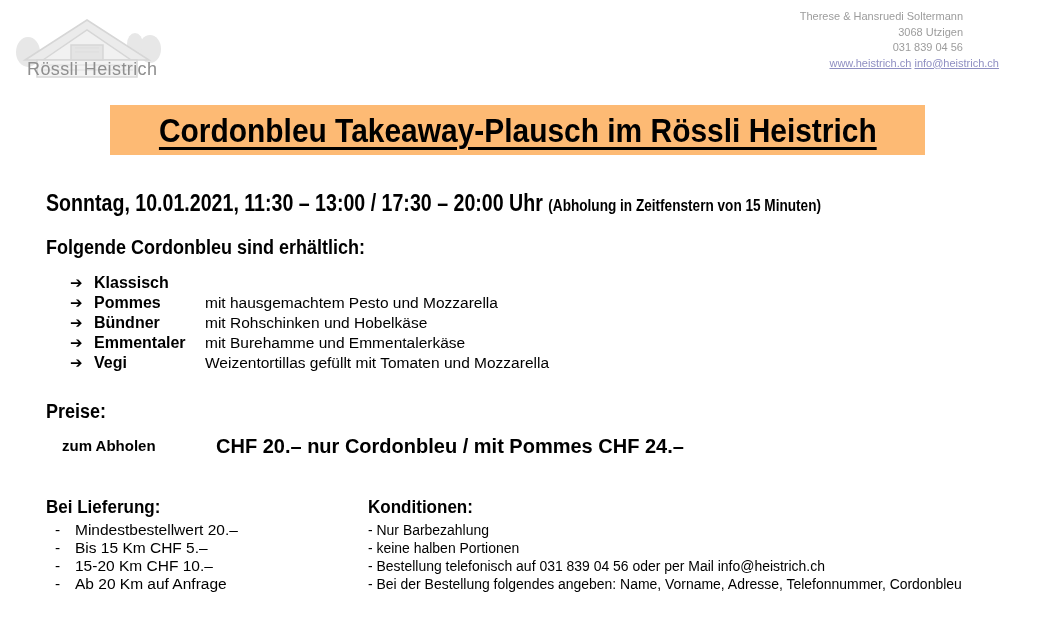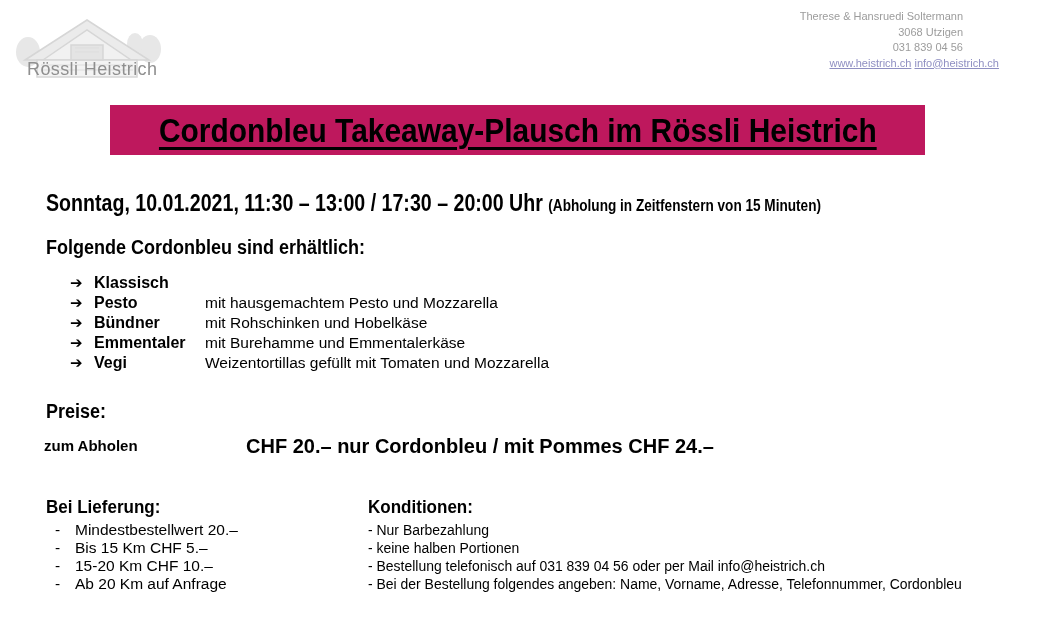--- a/index.html
+++ b/index.html
@@ -21,21 +21,21 @@
   .contact {
     position:absolute; top:9px; right:46px; text-align:right;
     font-size:11px; line-height:15.5px; color:#9c9c9c; white-space:nowrap;
   }
   .contact-lines { padding-right:36px; }
   .contact-links a { color:#8f8fc2; text-decoration:underline; cursor:pointer;margin-top:30px; }
 
   
   .title-bar {
     position:absolute; left:110px; top:105px; width:815px; height:50px;
-    background:#be185d; text-align:center;
+    background:#fdba74; text-align:center;
   }
   .title-text {
     display:inline-block; white-space:nowrap;
     font-weight:bold; font-size:34px; line-height:50px;
     transform:scaleX(.88); transform-origin:50% 50%;
     text-decoration:underline; text-decoration-thickness:2.5px; text-underline-offset:5px;
   }
 
   
   .date-line { position:absolute; left:46px; top:189px; white-space:nowrap; }
@@ -54,21 +54,21 @@
   .mrow { display:flex; line-height:19.9px; }
   .arrow { width:24px; margin-left:24px; font-weight:bold; font-size:15px; }
   .mname { width:111px; font-weight:bold; font-size:16px; }
   .mdesc { font-size:15.5px; white-space:nowrap; }
 
   
   .preise {
     position:absolute; left:46px; top:400px; white-space:nowrap;
     font-weight:bold; font-size:20px; transform:scaleX(.9); transform-origin:0 0;
   }
-  .abholen { position:absolute; left:44px; top:437px; display:flex; line-height:18px;gap:48px; }
+  .abholen { position:absolute; left:62px; top:437px; display:flex; line-height:18px; }
   .plabel { width:154px; font-weight:bold; font-size:15px; }
   .pvalue { font-size:20px; white-space:nowrap;font-weight:bold; }
 
   
   .col-left  { position:absolute; left:46px;  top:495px; }
   .col-right { position:absolute; left:368px; top:495px; }
   .colhead {
     font-weight:bold; font-size:18.5px; line-height:23px; white-space:nowrap;
     transform:scaleX(.92); transform-origin:0 0;
   }
@@ -133,21 +133,21 @@
   </div>
 
   <div class="subhead">Folgende Cordonbleu sind erhältlich:</div>
   <div class="menu">
     <div class="mrow">
       <span class="arrow">➔</span>
       <span class="mname">Klassisch</span>
     </div>
     <div class="mrow">
       <span class="arrow">➔</span>
-      <span class="mname">Pesto</span>
+      <span class="mname">Pommes</span>
       <span class="mdesc">mit hausgemachtem Pesto und Mozzarella</span>
     </div>
     <div class="mrow">
       <span class="arrow">➔</span>
       <span class="mname">Bündner</span>
       <span class="mdesc">mit Rohschinken und Hobelkäse</span>
     </div>
     <div class="mrow">
       <span class="arrow">➔</span>
       <span class="mname">Emmentaler</span>

